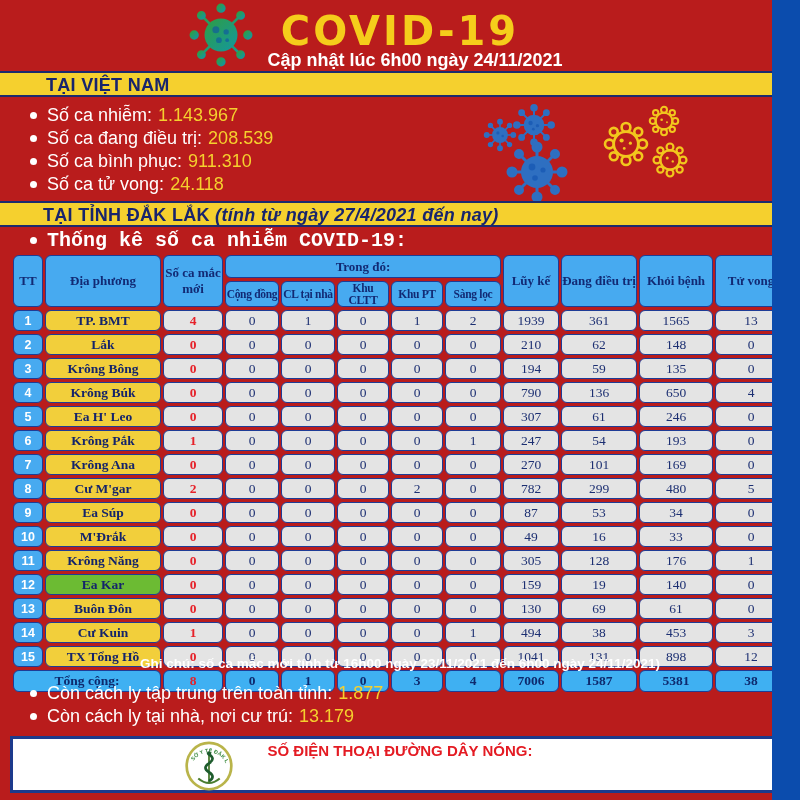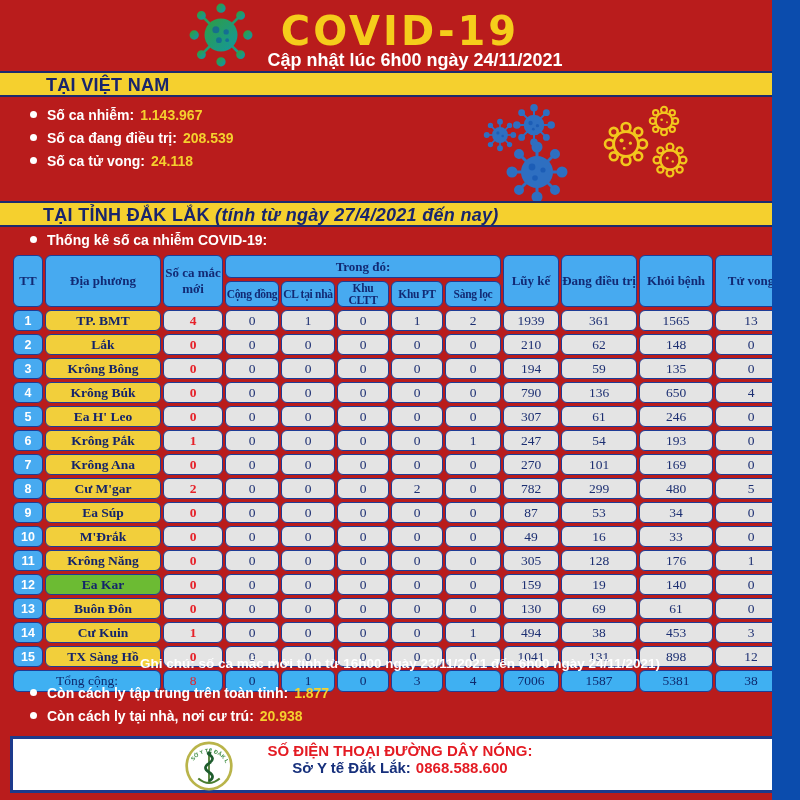--- a/index.html
+++ b/index.html
@@ -17,44 +17,44 @@
         border-top:2px solid #1c2a6e;border-bottom:2px solid #1c2a6e;
         color:#17246d;font-weight:800;font-size:18px;line-height:25px;
         padding-left:46px;box-sizing:border-box;letter-spacing:.3px;}
   .band1{top:71px;}
   .band2{top:201px;padding-left:43px;}
   .band .paren{font-style:italic;font-weight:800;}
   
   .blist{position:absolute;left:30px;}
   .vn-stats{top:104px;}
   .q-stats{top:682px;}
-  .bitem{height:23px;line-height:23px;font-size:14px;font-weight:700;color:#ffffff;
+  .bitem{height:23px;line-height:23px;font-size:18px;font-weight:400;color:#ffffff;
          white-space:nowrap;}
   .dot{display:inline-block;width:7px;height:7px;border-radius:50%;background:#ffffff;
        margin-right:10px;vertical-align:2px;}
   .val{color:#f5d02e;margin-left:6px;}
-  .intro{position:absolute;left:30px;top:229px;font-size:14px;font-weight:700;color:#fff;
-         height:23px;line-height:23px;}
+  .intro{position:absolute;left:30px;top:229px;font-size:20px;font-weight:700;color:#fff;
+         height:23px;line-height:23px;font-family:Liberation Mono, monospace;}
   
   .dec{position:absolute;}
   
   .tblwrap{position:absolute;left:11px;top:252px;}
   table.covid{border-collapse:separate;border-spacing:2px 3px;table-layout:fixed;width:778px;
               font-family:"Liberation Serif",serif;}
   table.covid th,table.covid td{border:1.5px solid #1e3c96;border-radius:6px;text-align:center;
               padding:0;overflow:hidden;}
   table.covid th{background:#47aaf0;color:#122a74;font-weight:bold;font-size:13px;height:21px;}
   table.covid th.subh{font-size:11.5px;height:19px;letter-spacing:-.3px;}
   td.c-tt{background:#47aaf0;color:#ffffff;font-family:"Liberation Sans",sans-serif;
           font-weight:bold;font-size:12.5px;height:19px;}
   td.c-district{background:#f2cf3b;color:#14246b;font-weight:bold;font-size:13.5px;}
   td.c-district.green{background:#6cbb33;text-align:center;}
   td.c-num{background:#e4e4e4;color:#1c2f72;font-size:13.5px;height:19px;}
   td.c-new{background:#e4e4e4;color:#e62129;font-weight:bold;font-size:13.5px;height:19px;}
-  tr.total-row td{background:#3fb0f2;color:#0e2a6e;font-weight:normal;font-size:13.5px;height:20px;}
+  tr.total-row td{background:#3fb0f2;color:#0e2a6e;font-weight:bold;font-size:13.5px;height:20px;}
   tr.total-row td.t-new{color:#e62129;}
   
   .note{position:absolute;top:656px;left:0;width:800px;text-align:center;color:#ffffff;
         font-size:13.5px;font-weight:600;}
   
   .footer{position:absolute;left:10px;top:736px;width:780px;height:57px;background:#ffffff;
           border:3px solid #1d3a8c;box-sizing:border-box;}
   .logo{position:absolute;left:170px;top:2px;width:52px;height:50px;}
   .ftext{position:absolute;left:0;top:3px;width:774px;text-align:center;line-height:17px;}
   .fhot{color:#e41b23;font-weight:800;font-size:15px;}
@@ -102,20 +102,21 @@
   <div class="title">COVID-19</div>
   <div class="subtitle">Cập nhật lúc 6h00 ngày 24/11/2021</div>
 
   <div class="band band1">
     <span>TẠI VIỆT NAM</span>
   </div>
 
   <div class="blist vn-stats">
     <div class="bitem"><span class="dot"></span><span>Số ca nhiễm:</span><span class="val">1.143.967</span></div>
     <div class="bitem"><span class="dot"></span><span>Số ca đang điều trị:</span><span class="val">208.539</span></div>
+    <div class="bitem"><span class="dot"></span><span>Số ca bình phục:</span><span class="val">911.310</span></div>
     <div class="bitem"><span class="dot"></span><span>Số ca tử vong:</span><span class="val">24.118</span></div>
   </div>
 
   <svg class="dec" style="left:483px;top:118px;width:34px;height:34px" viewBox="0 0 64 64">
     <g stroke="#2e6fc1" stroke-width="3" fill="#2e6fc1">
         <line x1="32" y1="32" x2="32" y2="7"></line>
         <circle cx="32" cy="7" r="4"></circle>
         <line x1="32" y1="32" x2="32" y2="57"></line>
         <circle cx="32" cy="57" r="4"></circle>
         <line x1="32" y1="32" x2="7" y2="32"></line>
@@ -479,21 +480,21 @@
             <td class="c-num">0</td>
             <td class="c-num">0</td>
             <td class="c-num">1</td>
             <td class="c-num">494</td>
             <td class="c-num">38</td>
             <td class="c-num">453</td>
             <td class="c-num">3</td>
           </tr>
           <tr>
             <td class="c-tt">15</td>
-            <td class="c-district">TX Sàng Hồ</td>
+            <td class="c-district">TX Tổng Hồ</td>
             <td class="c-new">0</td>
             <td class="c-num">0</td>
             <td class="c-num">0</td>
             <td class="c-num">0</td>
             <td class="c-num">0</td>
             <td class="c-num">0</td>
             <td class="c-num">1041</td>
             <td class="c-num">131</td>
             <td class="c-num">898</td>
             <td class="c-num">12</td>
@@ -512,36 +513,33 @@
             <td>38</td>
           </tr>
         </tbody>
     </table>
   </div>
 
   <div class="note">Ghi chú: số ca mắc mới tính từ 16h00 ngày 23/11/2021 đến 6h00 ngày 24/11/2021)</div>
 
   <div class="blist q-stats">
     <div class="bitem"><span class="dot"></span><span>Còn cách ly tập trung trên toàn tỉnh:</span><span class="val">1.877</span></div>
-    <div class="bitem"><span class="dot"></span><span>Còn cách ly tại nhà, nơi cư trú:</span><span class="val">20.938</span></div>
+    <div class="bitem"><span class="dot"></span><span>Còn cách ly tại nhà, nơi cư trú:</span><span class="val">13.179</span></div>
   </div>
 
   <div class="footer">
     <svg class="logo" viewBox="0 0 56 56">
       <ellipse cx="28" cy="28" rx="25" ry="26" fill="#ffffff" stroke="#b9b44a" stroke-width="3"></ellipse>
       <defs>
           <path id="arcp" d="M 9,26 A 20,19 0 0 1 47,26" fill="none"></path>
         </defs>
       <text font-size="6" fill="#3a8a3f" font-family="Liberation Sans, sans-serif" font-weight="bold"><textPath href="#arcp" startOffset="4">SỞ Y TẾ ĐẮK LẮK</textPath></text>
       <line x1="28" y1="14" x2="28" y2="46" stroke="#4a7c2f" stroke-width="2"></line>
       <path d="M28,15 q8,5 0,10 q-8,5 0,10 q8,5 0,10" fill="none" stroke="#1e5c2e" stroke-width="3"></path>
       <circle cx="28" cy="14" r="2.4" fill="#1e5c2e"></circle>
       <path d="M16,42 q12,10 24,0" fill="none" stroke="#4a7c2f" stroke-width="2.4"></path>
     </svg>
     <div class="ftext">
       <div class="fhot">SỐ ĐIỆN THOẠI ĐƯỜNG DÂY NÓNG:</div>
-      <div>
-        <span class="flabel">Sở Y tế Đắk Lắk:</span><span class="fphone">0868.588.600</span>
-      </div>
     </div>
   </div>
 
 </div>
 
 </body></html>

